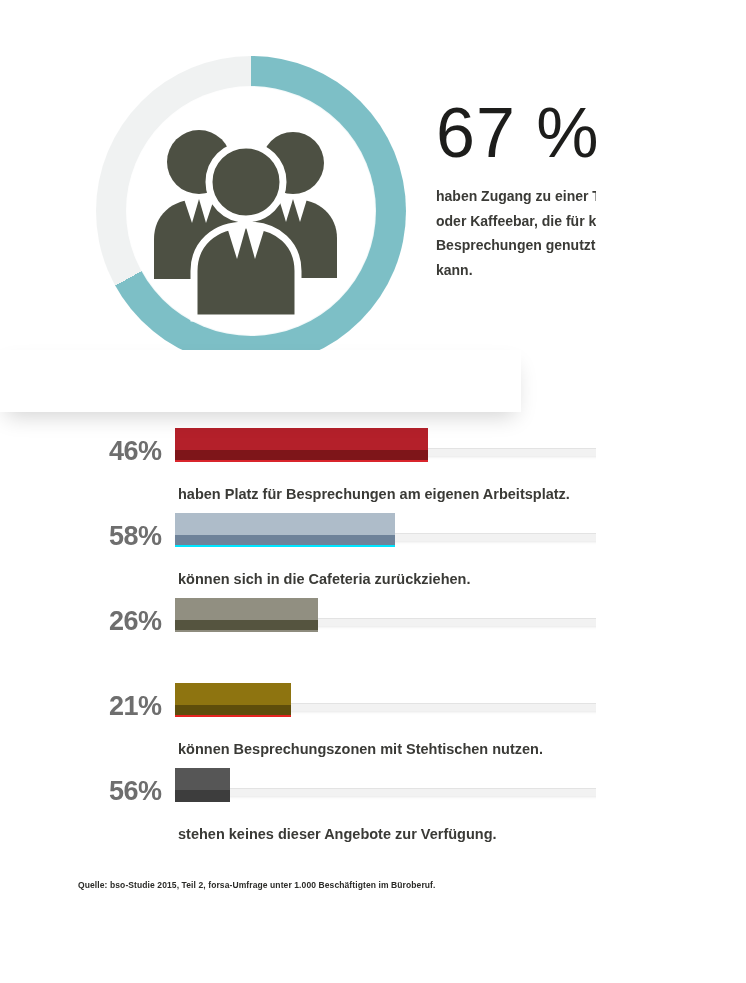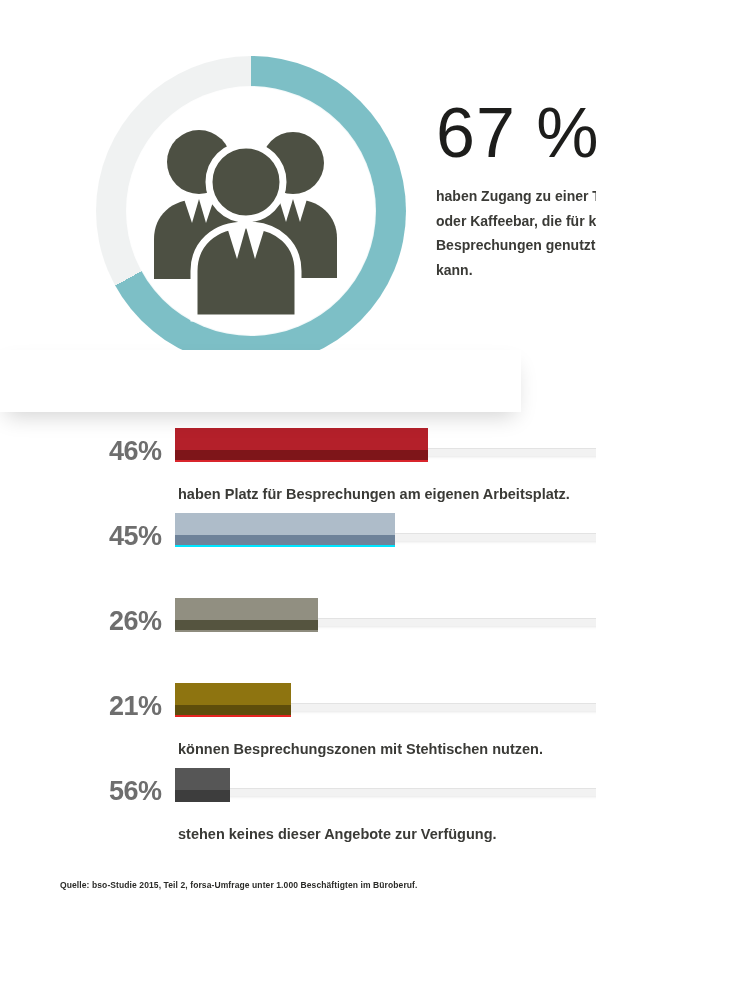--- a/index.html
+++ b/index.html
@@ -166,21 +166,21 @@
     font-size: 14.5px;
     font-weight: 700;
     color: #3a3a36;
     white-space: nowrap;
     margin-top: 16px;
   }
 
   
   #source {
     position: absolute;
-    left: 60px;
+    left: 78px;
     top: 880px;
     font-size: 8.5px;
     font-weight: 700;
     color: #2b2b28;
     letter-spacing: 0.1px;
   }
 </style>
 </head>
 <body>
 
@@ -233,29 +233,30 @@
         <div class="bar-fill" style="width: 46%; box-shadow: rgb(217, 37, 44) -2px 0px 0px inset, rgb(217, 37, 44) 0px 2px 0px;">
           <div class="bar-body" style="background: rgb(180, 32, 42);"></div>
           <div class="bar-shade" style="background: rgb(126, 21, 25);"></div>
         </div>
         <div class="bar-max">100</div>
       </div>
       <div class="bar-caption">haben Platz für Besprechungen am eigenen Arbeitsplatz.</div>
     </div>
 
     <div class="bar-row">
-      <div class="bar-pct">45%</div>
+      <div class="bar-pct">58%</div>
       <div class="bar-area">
         <div class="bar-track"></div>
         <div class="bar-fill" style="width: 40%; box-shadow: rgb(0, 229, 255) -2px 0px 0px inset, rgb(0, 229, 255) 0px 2px 0px;">
           <div class="bar-body" style="background: rgb(174, 188, 201);"></div>
           <div class="bar-shade" style="background: rgb(110, 130, 153);"></div>
         </div>
         <div class="bar-max">100</div>
       </div>
+      <div class="bar-caption">können sich in die Cafeteria zurückziehen.</div>
     </div>
 
     <div class="bar-row">
       <div class="bar-pct">26%</div>
       <div class="bar-area">
         <div class="bar-track"></div>
         <div class="bar-fill" style="width: 26%; box-shadow: rgb(142, 140, 126) -2px 0px 0px inset, rgb(142, 140, 126) 0px 2px 0px;">
           <div class="bar-body" style="background: rgb(145, 143, 129);"></div>
           <div class="bar-shade" style="background: rgb(85, 84, 63);"></div>
         </div>

